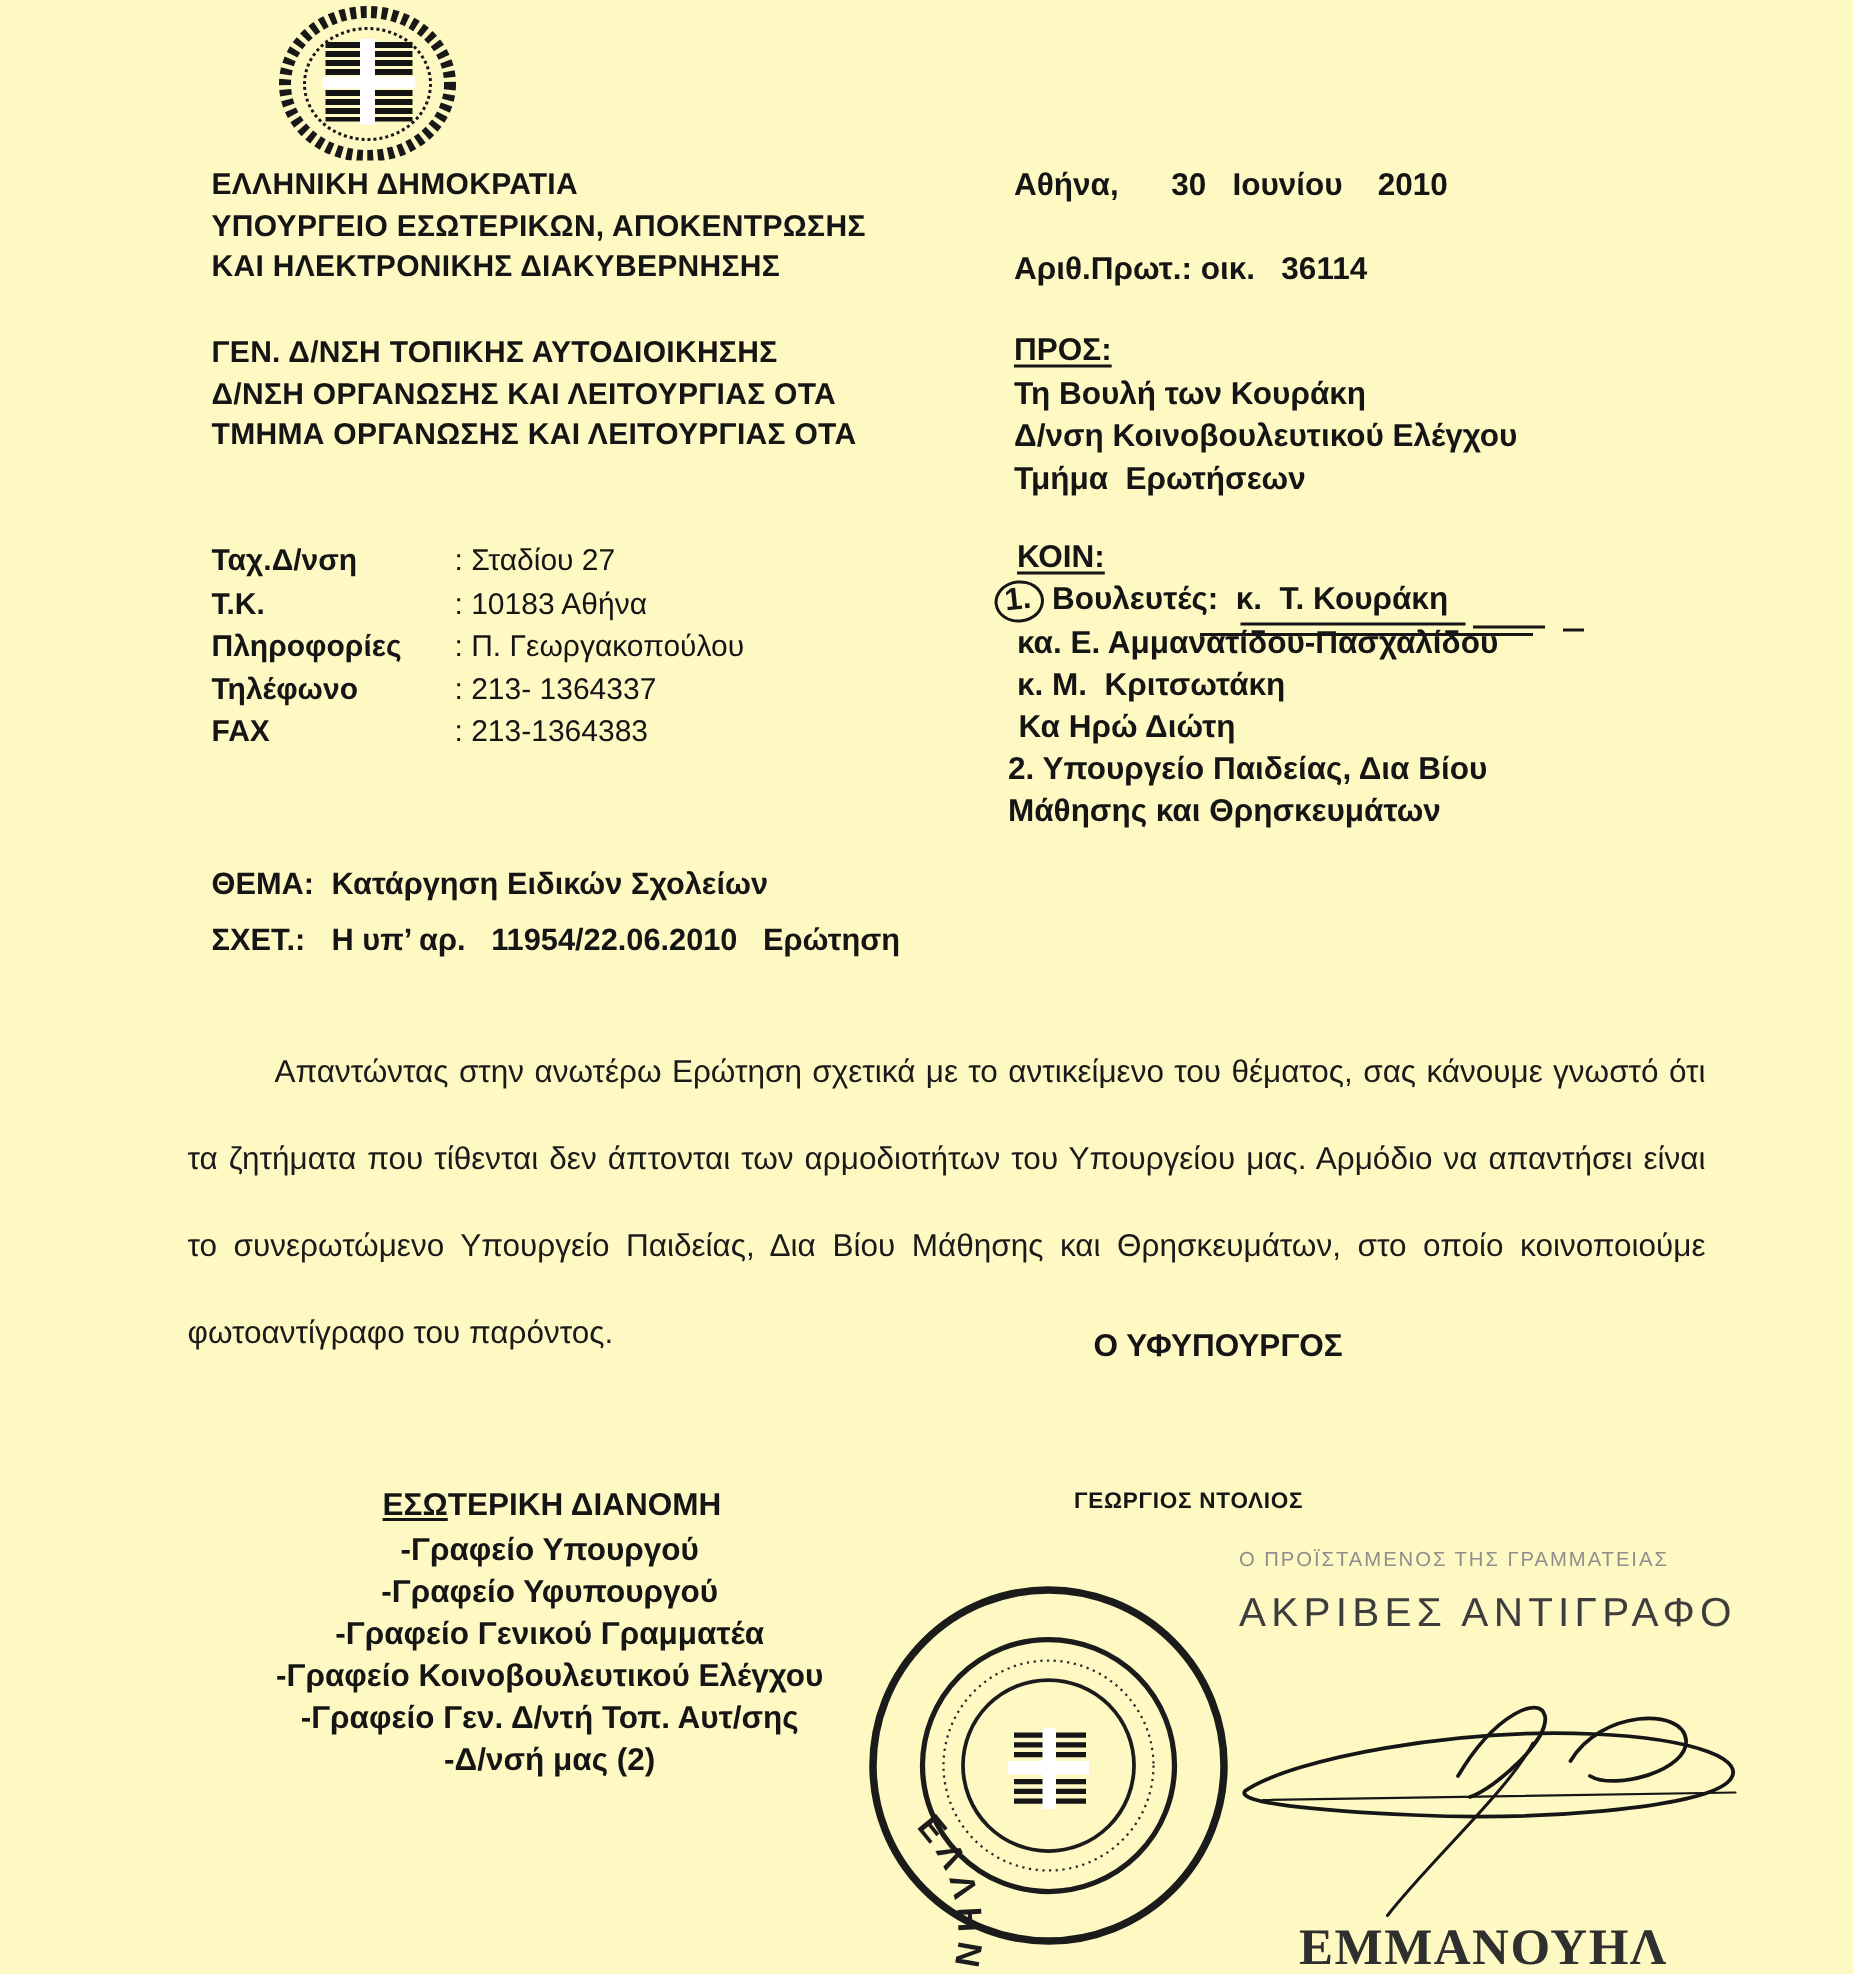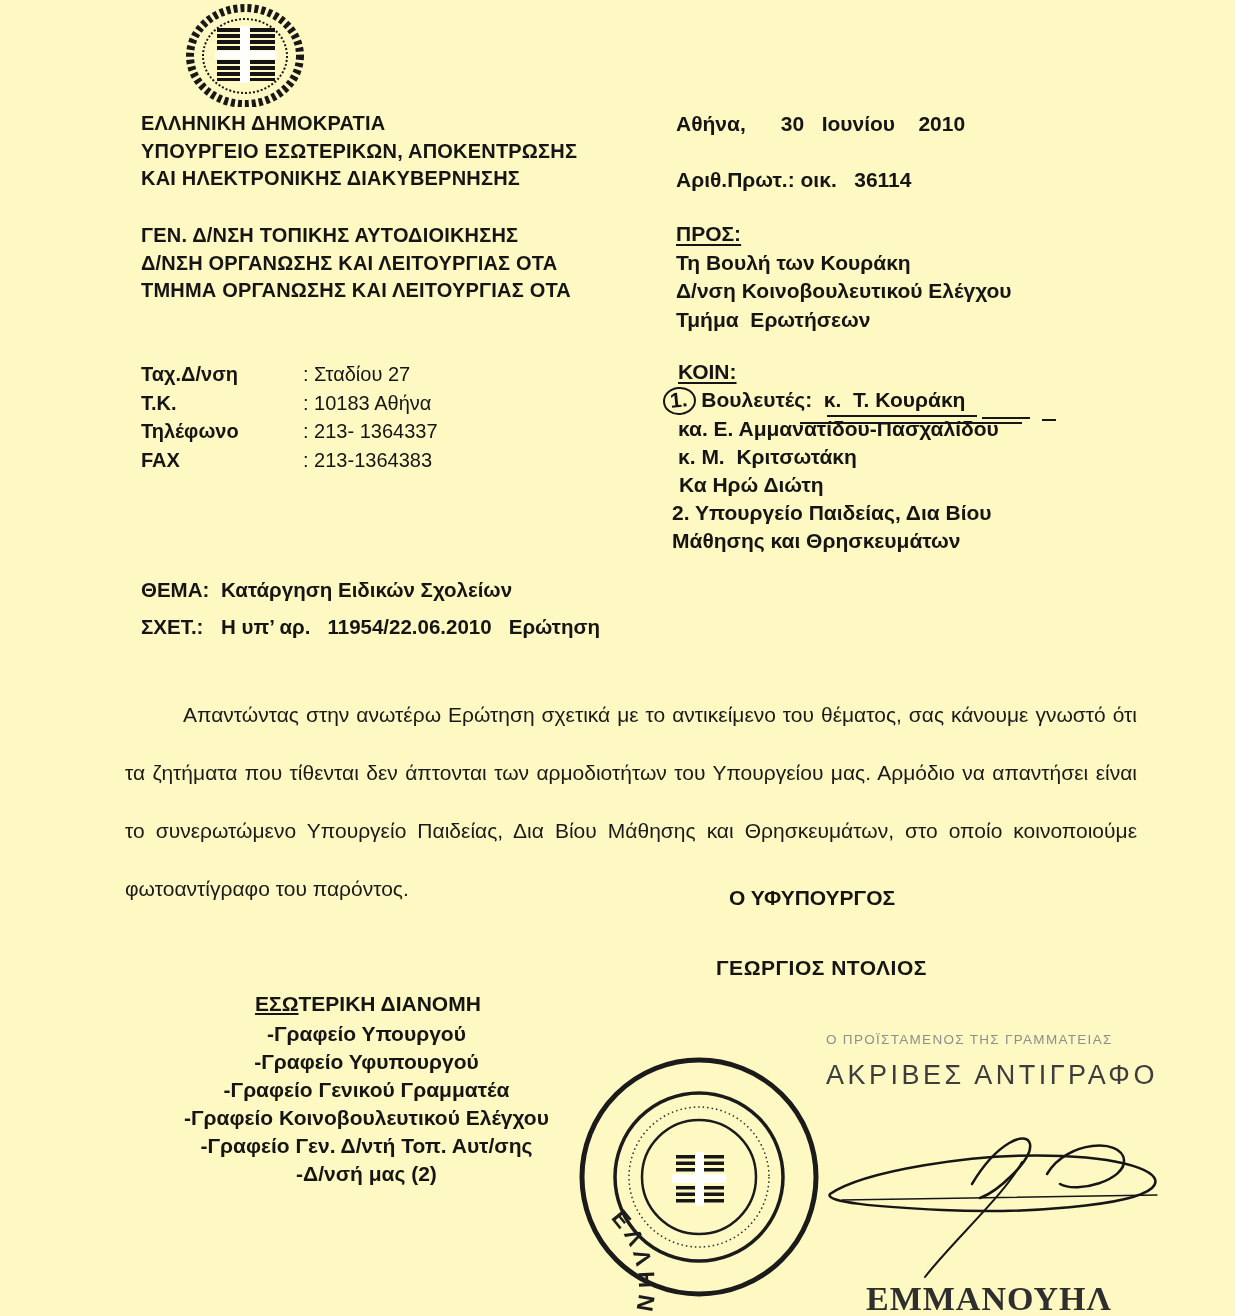--- a/index.html
+++ b/index.html
@@ -22,21 +22,21 @@
   .koin-heading{text-decoration:underline;text-decoration-thickness:2px;text-underline-offset:3px;margin-left:6px;}
   .cc-circle{display:inline-block;border:2px solid #161616;border-radius:50%;padding:0 6px 2px 5px;transform:rotate(-6deg);margin-left:-9px;line-height:22px;}
   .ink-line{background:#161616;height:2px;}
   .subject-row{left:141px;top:578px;font-size:20.5px;display:flex;}
   .ref-row{left:141px;top:615px;font-size:20.5px;display:flex;}
   .row-label{font-weight:700;width:80px;flex:0 0 80px;}
   .row-value{font-weight:700;white-space:pre;}
   .body-par{left:125px;top:686px;width:1012px;font-size:21px;line-height:58px;
     text-align:justify;text-indent:58px;color:#1a1a1a;}
   .sig-title{left:729px;top:886px;font-size:21px;font-weight:700;}
-  .sig-name{left:716px;top:956px;font-size:21px;font-weight:700;letter-spacing:.5px;}
+  .sig-name{left:716px;top:992px;font-size:15px;font-weight:700;letter-spacing:.5px;}
   .dist-block{left:184px;top:990px;font-size:21px;font-weight:700;line-height:28px;text-align:center;}
   .dist-heading{margin-left:3px;margin-bottom:2px;}
   .dist-heading .u{text-decoration:underline;text-decoration-thickness:2px;text-underline-offset:2px;}
   .copy-line1{left:826px;top:1060px;font-size:27px;color:#3d3d3d;letter-spacing:3.5px;font-weight:400;}
   .copy-line2{left:826px;top:1032px;font-size:13.5px;color:#8e8e8e;letter-spacing:1.3px;font-weight:400;text-align:center;}
   .certifier{left:866px;top:1280px;font-family:"Liberation Serif",serif;font-size:34px;font-weight:700;letter-spacing:1px;color:#2f2f2f;}
 </style>
 </head>
 <body>
 
@@ -76,20 +76,21 @@
   <div class="abs to-block">
     <div class="to-heading">ΠΡΟΣ:</div>
     <div class="pre">Τη Βουλή των Κουράκη</div>
     <div class="pre">Δ/νση Κοινοβουλευτικού Ελέγχου</div>
     <div class="pre">Τμήμα  Ερωτήσεων</div>
   </div>
 
   <div class="abs contact-block">
     <div><span class="contact-label">Ταχ.Δ/νση</span><span class="pre">: Σταδίου 27</span></div>
     <div><span class="contact-label">Τ.Κ.</span><span class="pre">: 10183 Αθήνα</span></div>
+    <div><span class="contact-label">Πληροφορίες</span><span class="pre">: Π. Γεωργακοπούλου</span></div>
     <div><span class="contact-label">Τηλέφωνο</span><span class="pre">: 213- 1364337</span></div>
     <div><span class="contact-label">FAX</span><span class="pre">: 213-1364383</span></div>
   </div>
 
   <div class="abs koin-block">
     <div><span class="koin-heading">ΚΟΙΝ:</span></div>
     <div><span class="cc-circle">1.</span><span class="pre"> Βουλευτές:  κ.  Τ. Κουράκη</span></div>
     <div class="pre" style="margin-left:6px">κα. Ε. Αμμανατίδου-Πασχαλίδου</div>
     <div class="pre" style="margin-left:6px">κ. Μ.  Κριτσωτάκη</div>
     <div class="pre" style="margin-left:7px">Κα Ηρώ Διώτη</div>

